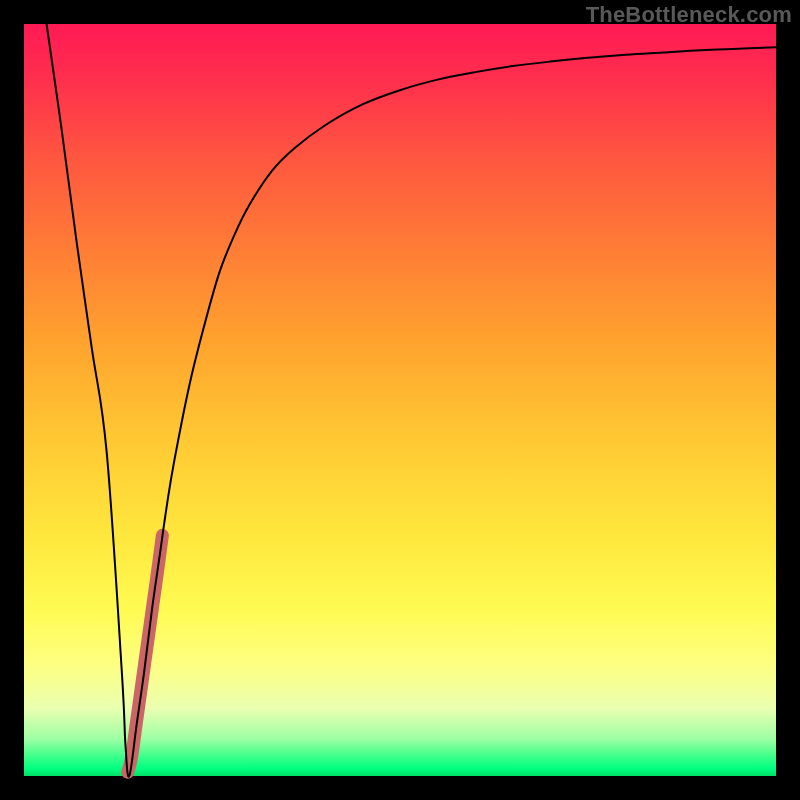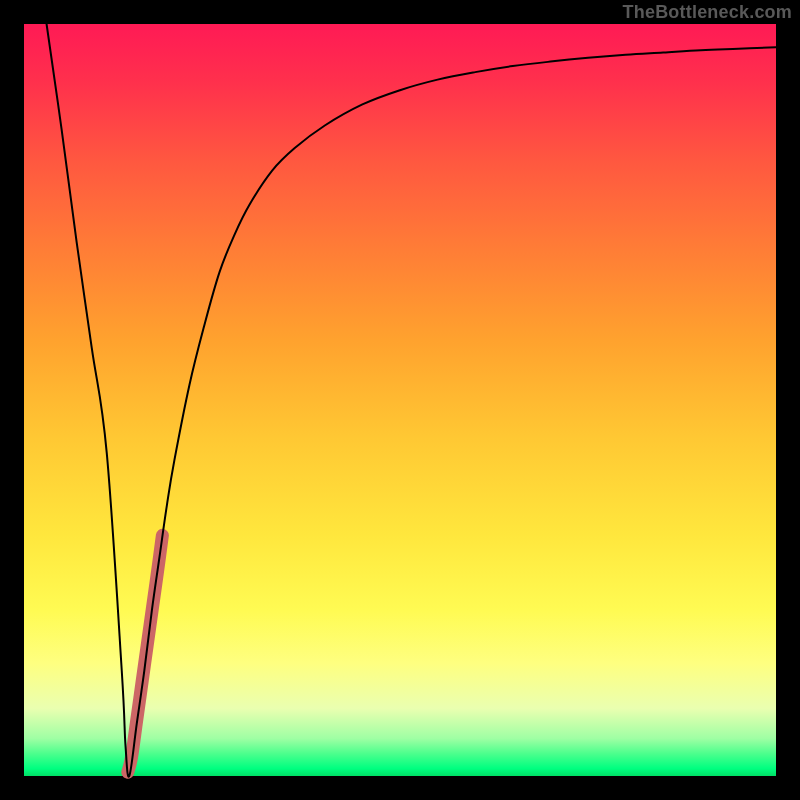--- a/index.html
+++ b/index.html
@@ -44,21 +44,21 @@
     left: 0; top: 0;
     width: 752px;
     height: 752px;
     overflow: visible;
   }
   .watermark {
     position: absolute;
     top: 2px;
     right: 8px;
     color: #595959;
-    font-size: 18px;
+    font-size: 22px;
     font-weight: 600;
     letter-spacing: 0.2px;
     user-select: none;
   }
 </style>
 </head>
 <body>
 
 <div class="stage">
   <div class="plot">

